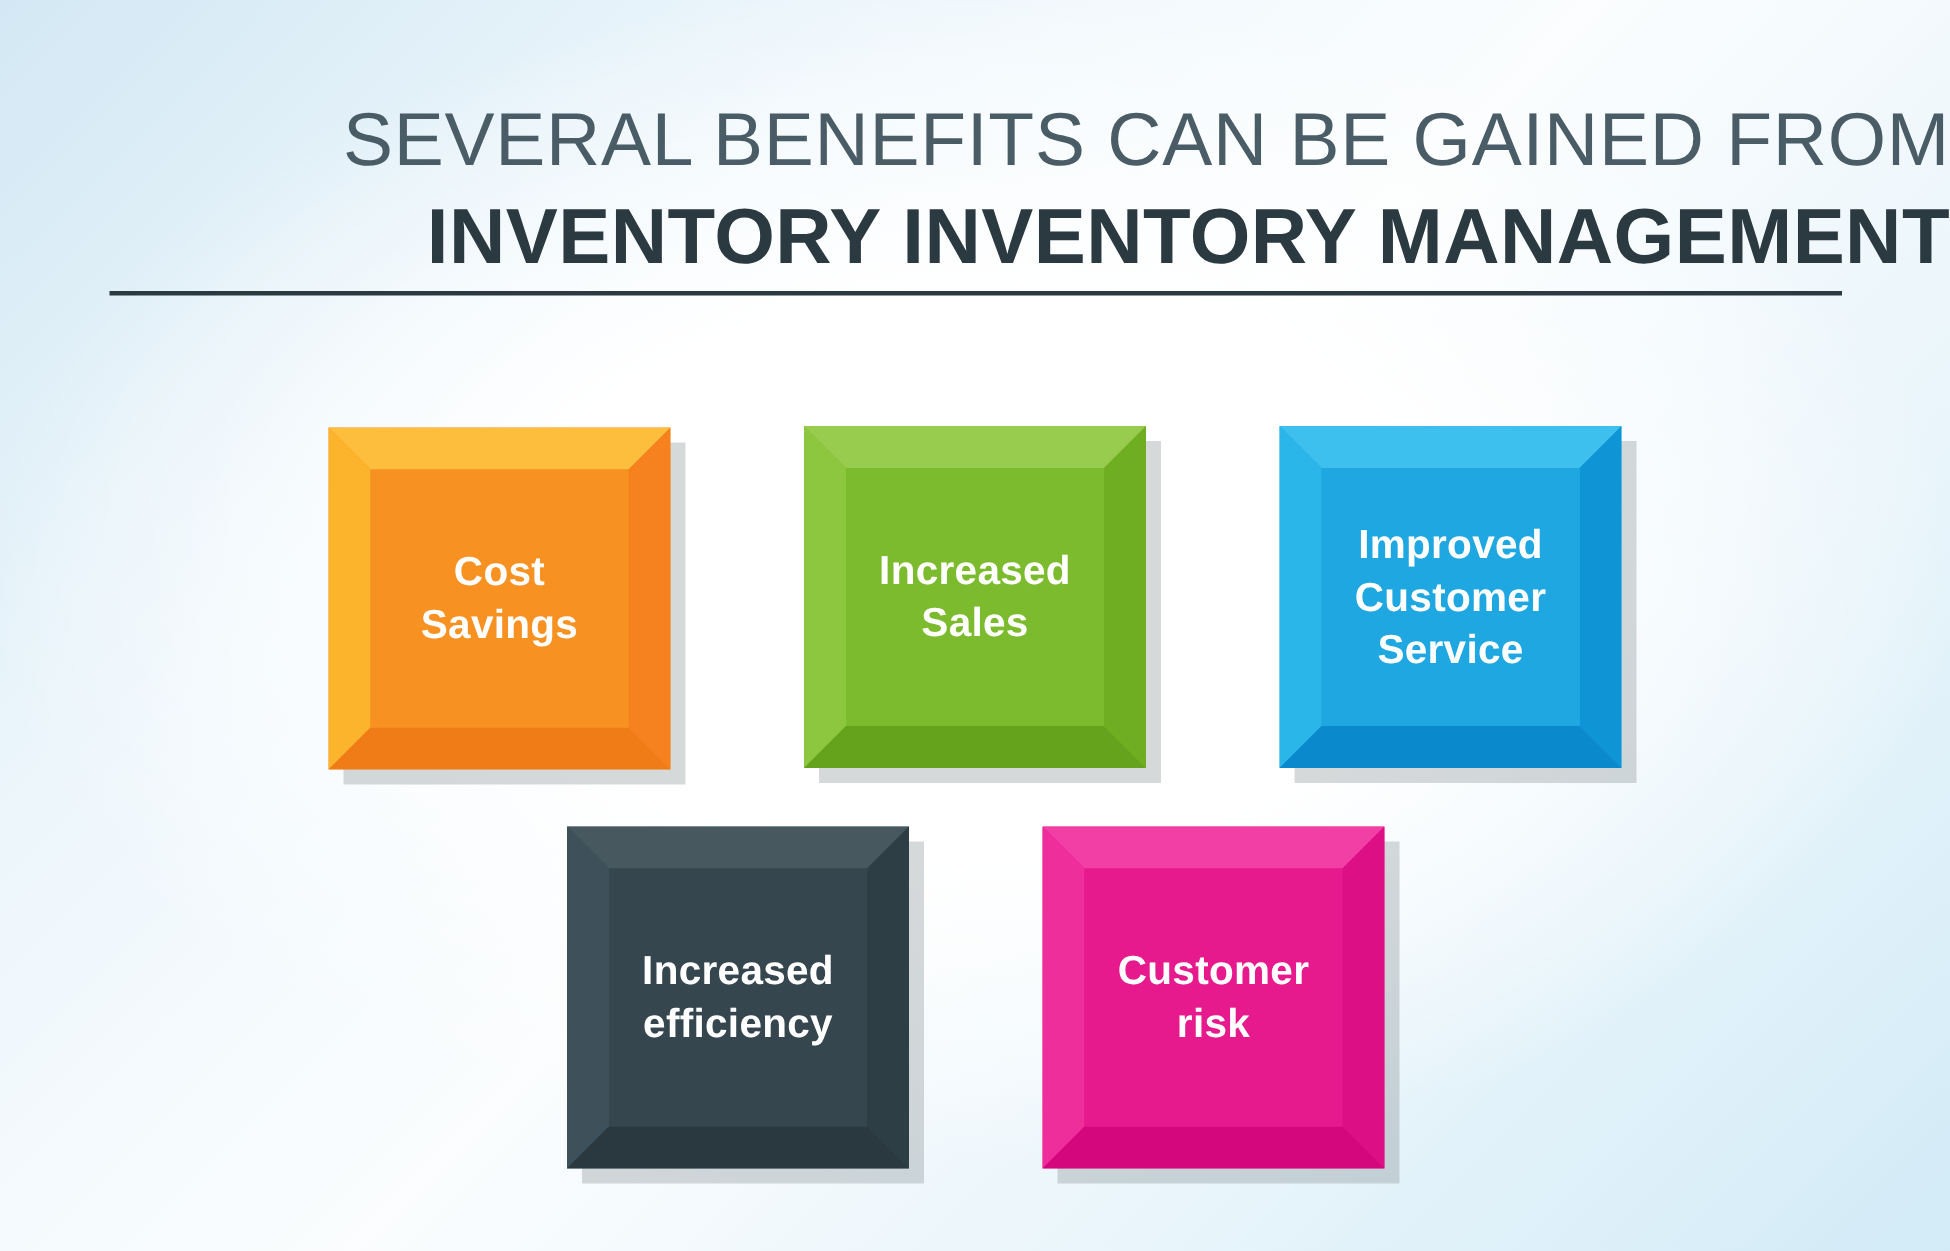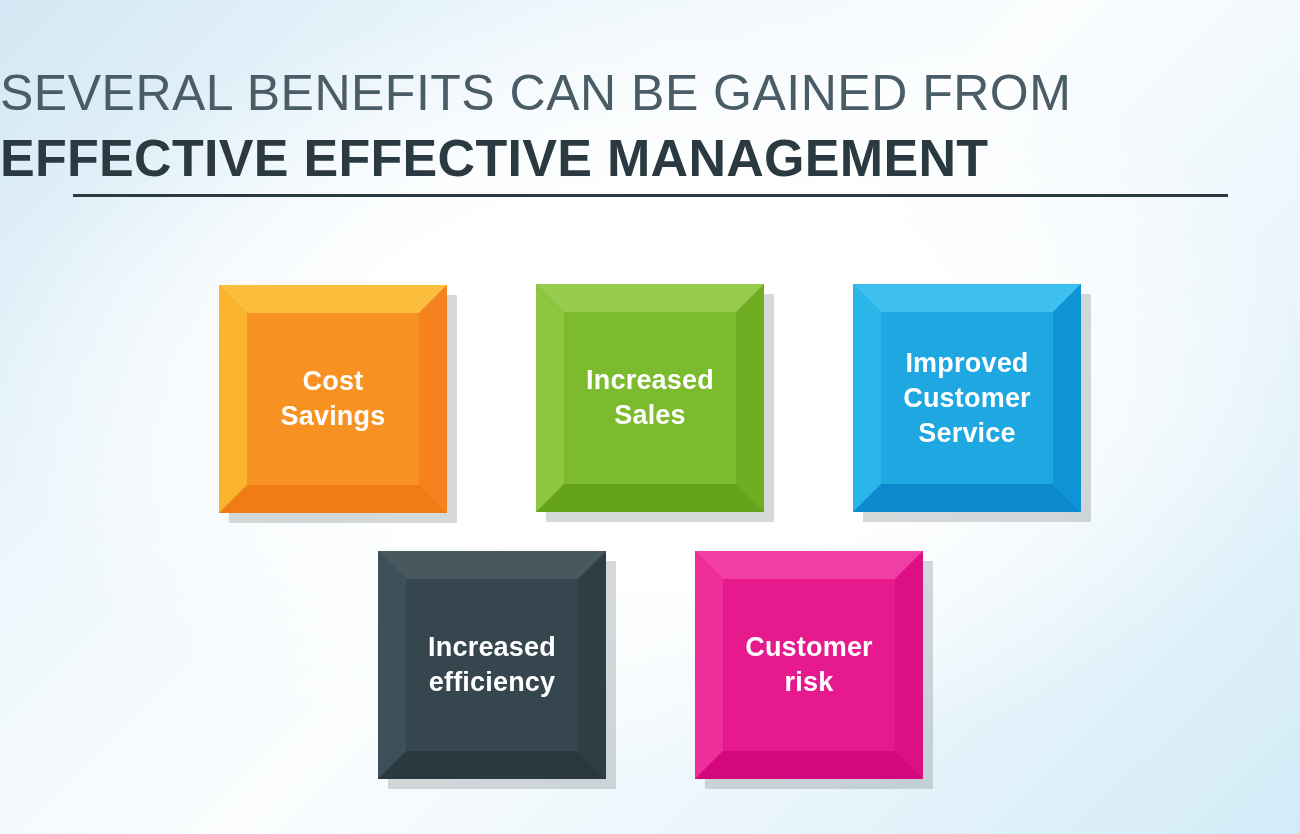--- a/index.html
+++ b/index.html
@@ -23,21 +23,21 @@
       radial-gradient(ellipse 62% 58% at 50% 46%, #ffffff 0%, #ffffff 38%, rgba(255,255,255,0.0) 82%),
       linear-gradient(135deg, #d3e8f4 0%, #eef7fc 28%, #fbfdfe 50%, #e9f5fb 74%, #d2ebf7 100%);
   }
 
   
   .title-block {
     position: absolute;
     left: 0;
     top: 64px;
     width: 1300px;
-    text-align: left;
+    text-align: right;
   }
   .title-line1 {
     font-size: 50px;
     line-height: 58px;
     font-weight: 500;
     letter-spacing: 0.5px;
     color: #4a5c66;
     white-space: nowrap;
   }
   .title-line2 {
@@ -101,21 +101,21 @@
     letter-spacing: 0.2px;
   }
 </style>
 </head>
 <body>
 
 <div id="poster">
 
   <div class="title-block">
     <div class="title-line1">SEVERAL BENEFITS CAN BE GAINED FROM</div>
-    <div class="title-line2">EFFECTIVE EFFECTIVE MANAGEMENT</div>
+    <div class="title-line2">INVENTORY INVENTORY MANAGEMENT</div>
     <div class="title-rule"></div>
   </div>
 
   <div id="boxes-layer">
       <div class="box" style="left: 219px; top: 285px; width: 228px; height: 228px; padding-left: 36px;">
         <div class="box-shadow"></div>
         <div class="box-frame" style="background: rgb(247, 145, 33);">
           <div class="bev bev-top" style="border-left: 28px solid transparent; border-right: 28px solid transparent; border-top: 28px solid rgb(252, 190, 60); width: 172px; height: 0px;"></div>
           <div class="bev bev-left" style="border-top: 28px solid transparent; border-bottom: 28px solid transparent; border-left: 28px solid rgb(251, 180, 43); height: 172px; width: 0px;"></div>
           <div class="bev bev-right" style="border-top: 28px solid transparent; border-bottom: 28px solid transparent; border-right: 28px solid rgb(245, 130, 31); height: 172px; width: 0px;"></div>

